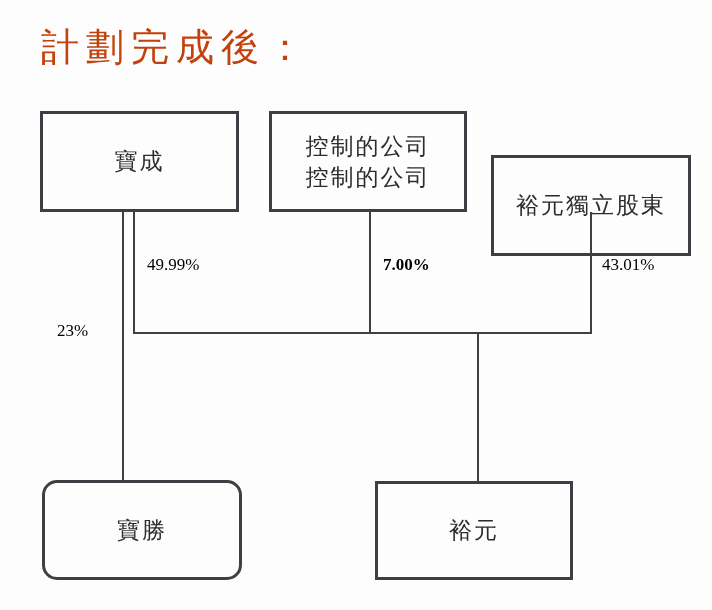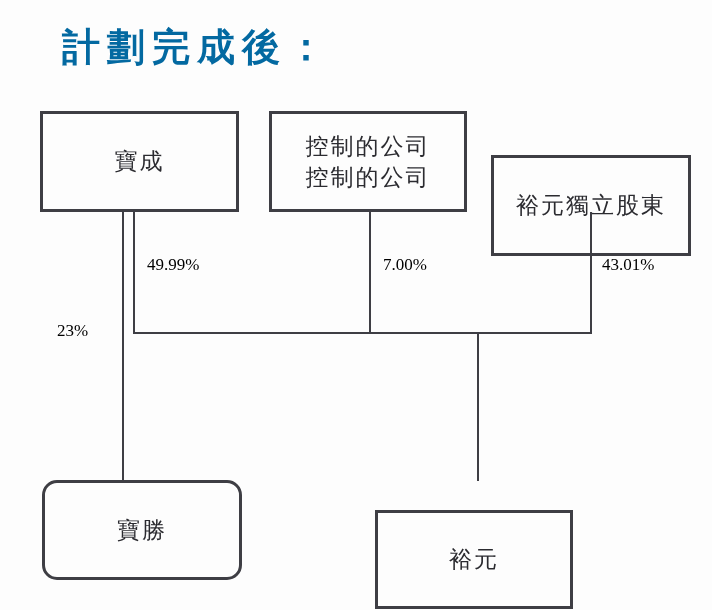--- a/index.html
+++ b/index.html
@@ -14,26 +14,25 @@
     background: #fdfdfd;
     font-family: "Liberation Serif", serif;
     color: #26262b;
     overflow: hidden;
   }
   .page-title {
     position: absolute;
     left: 41px;
     top: 22px;
     font-family: "Liberation Sans", sans-serif;
-    font-weight: bold;
+    font-weight: normal;
     font-size: 38px;
     letter-spacing: 7px;
-    color: #0369a1;
+    color: #c2410c;
     white-space: nowrap;
-    margin-left: 21px;
   }
   .entity-box {
     position: absolute;
     border: 3px solid #3e3e44;
     background: #fdfdfd;
     box-sizing: border-box;
     display: flex;
     flex-direction: column;
     align-items: center;
     justify-content: center;
@@ -78,25 +77,25 @@
   </div>
 
   <div class="connector" style="left:122px; top:212px; width:2px; height:268px;"></div>
   <div class="connector" style="left:133px; top:212px; width:2px; height:122px;"></div>
   <div class="connector" style="left:369px; top:212px; width:2px; height:122px;"></div>
   <div class="connector" style="left:590px; top:212px; width:2px; height:122px;"></div>
   <div class="connector" style="left:133px; top:332px; width:459px; height:2px;"></div>
   <div class="connector" style="left:477px; top:334px; width:2px; height:147px;"></div>
 
   <div class="pct-label" style="left:147px; top:255px;">49.99%</div>
-  <div class="pct-label" style="left:383px; top:255px;">7.00%</div>
+  <div class="pct-label" style="left:383px; top:255px;font-weight:bold;">7.00%</div>
   <div class="pct-label" style="left:602px; top:255px;">43.01%</div>
   <div class="pct-label" style="left:57px; top:321px;">23%</div>
 
   <div class="entity-box" style="left:42px; top:480px; width:200px; height:100px;border-radius:15px;">
     <span class="entity-label">寶勝</span>
   </div>
 
-  <div class="entity-box" style="left:375px; top:481px; width:198px; height:99px;margin-top:29px;">
+  <div class="entity-box" style="left:375px; top:481px; width:198px; height:99px;">
     <span class="entity-label">裕元</span>
   </div>
 
 </div>
 
 </body></html>

